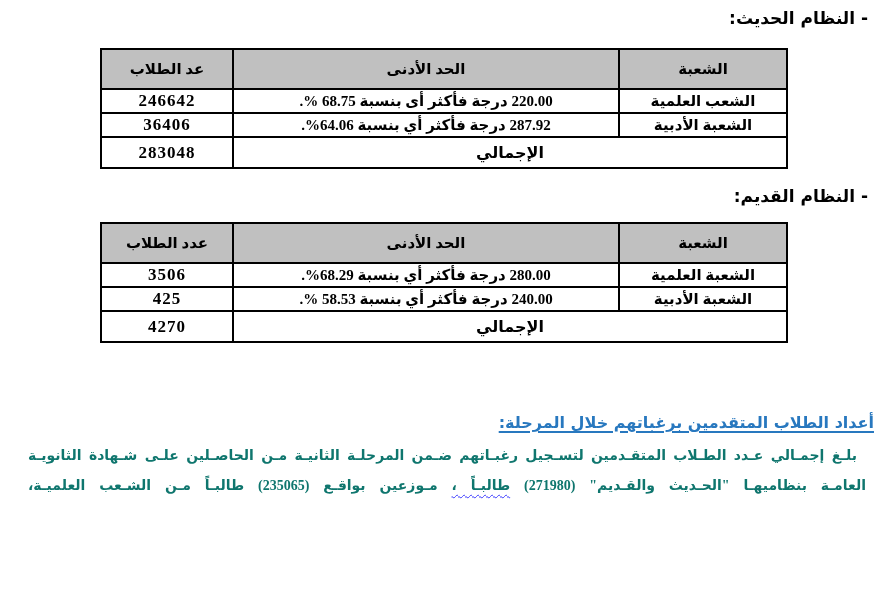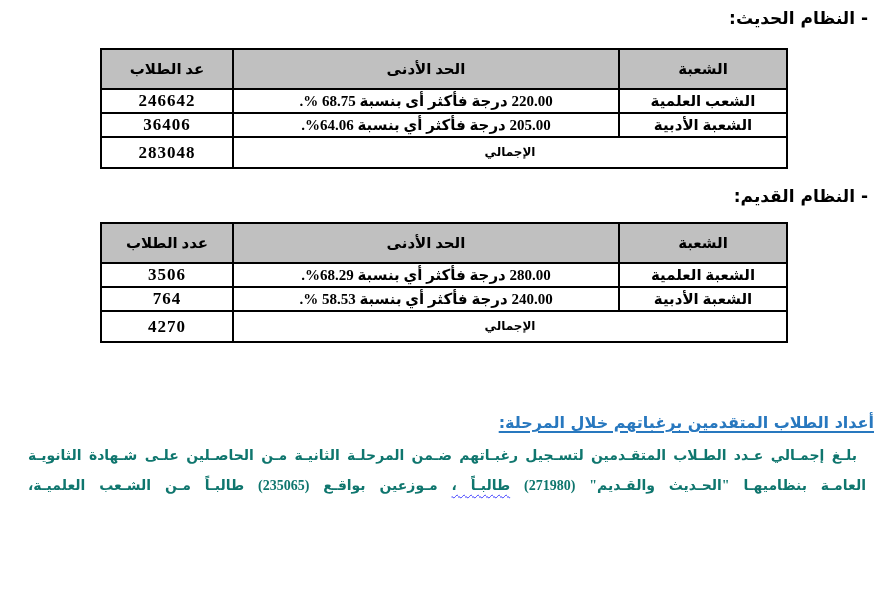--- a/index.html
+++ b/index.html
@@ -29,21 +29,21 @@
     font-weight:bold; padding:1px 4px; overflow:hidden;
   }
   .data-table th {
     background:#c0c0c0; height:40px; font-size:15px;
     font-family:"Liberation Serif","DejaVu Sans", serif;
   }
   .data-table td { height:22px; font-size:15px;
     font-family:"Liberation Serif","DejaVu Sans", serif; }
   .data-table td.num { font-size:17px; font-family:"Liberation Serif","DejaVu Sans", serif; letter-spacing:1px; }
   .data-table tr.total-row td { height:31px; }
-  .data-table td.total-label { font-size:12px; }
+  .data-table td.total-label { font-size:16px; }
 
   #applicants-heading {
     position:absolute; top:413px; right:17px;
     font-size:16px; font-weight:bold; color:#2878bf;
     text-decoration:underline; text-decoration-thickness:2px; text-underline-offset:3px;
     font-family:"DejaVu Sans", sans-serif;
   }
   #applicants-paragraph {
     position:absolute; top:441px; right:25px; left:28px;
     font-weight:bold; font-size:14px; color:#0f766e;
@@ -80,21 +80,21 @@
         <th>الحد الأدنى</th>
         <th>عد الطلاب</th>
       </tr>
       <tr>
         <td>الشعب العلمية</td>
         <td>220.00 درجة فأكثر أى بنسبة 68.75 %.</td>
         <td class="num">246642</td>
       </tr>
       <tr>
         <td>الشعبة الأدبية</td>
-        <td>205.00 درجة فأكثر أي بنسبة 64.06%.</td>
+        <td>287.92 درجة فأكثر أي بنسبة 64.06%.</td>
         <td class="num">36406</td>
       </tr>
       <tr class="total-row">
         <td colspan="2" class="total-label">الإجمالي</td>
         <td class="num">283048</td>
       </tr>
     </tbody>
   </table>
 
   <div id="heading-old" class="sys-heading">- النظام القديم:</div>
@@ -112,21 +112,21 @@
         <th>عدد الطلاب</th>
       </tr>
       <tr>
         <td>الشعبة العلمية</td>
         <td>280.00 درجة فأكثر أي بنسبة 68.29%.</td>
         <td class="num">3506</td>
       </tr>
       <tr>
         <td>الشعبة الأدبية</td>
         <td>240.00 درجة فأكثر أي بنسبة 58.53 %.</td>
-        <td class="num">764</td>
+        <td class="num">425</td>
       </tr>
       <tr class="total-row">
         <td colspan="2" class="total-label">الإجمالي</td>
         <td class="num">4270</td>
       </tr>
     </tbody>
   </table>
 
   <div id="applicants-heading">أعداد الطلاب المتقدمين برغباتهم خلال المرحلة:</div>
 

